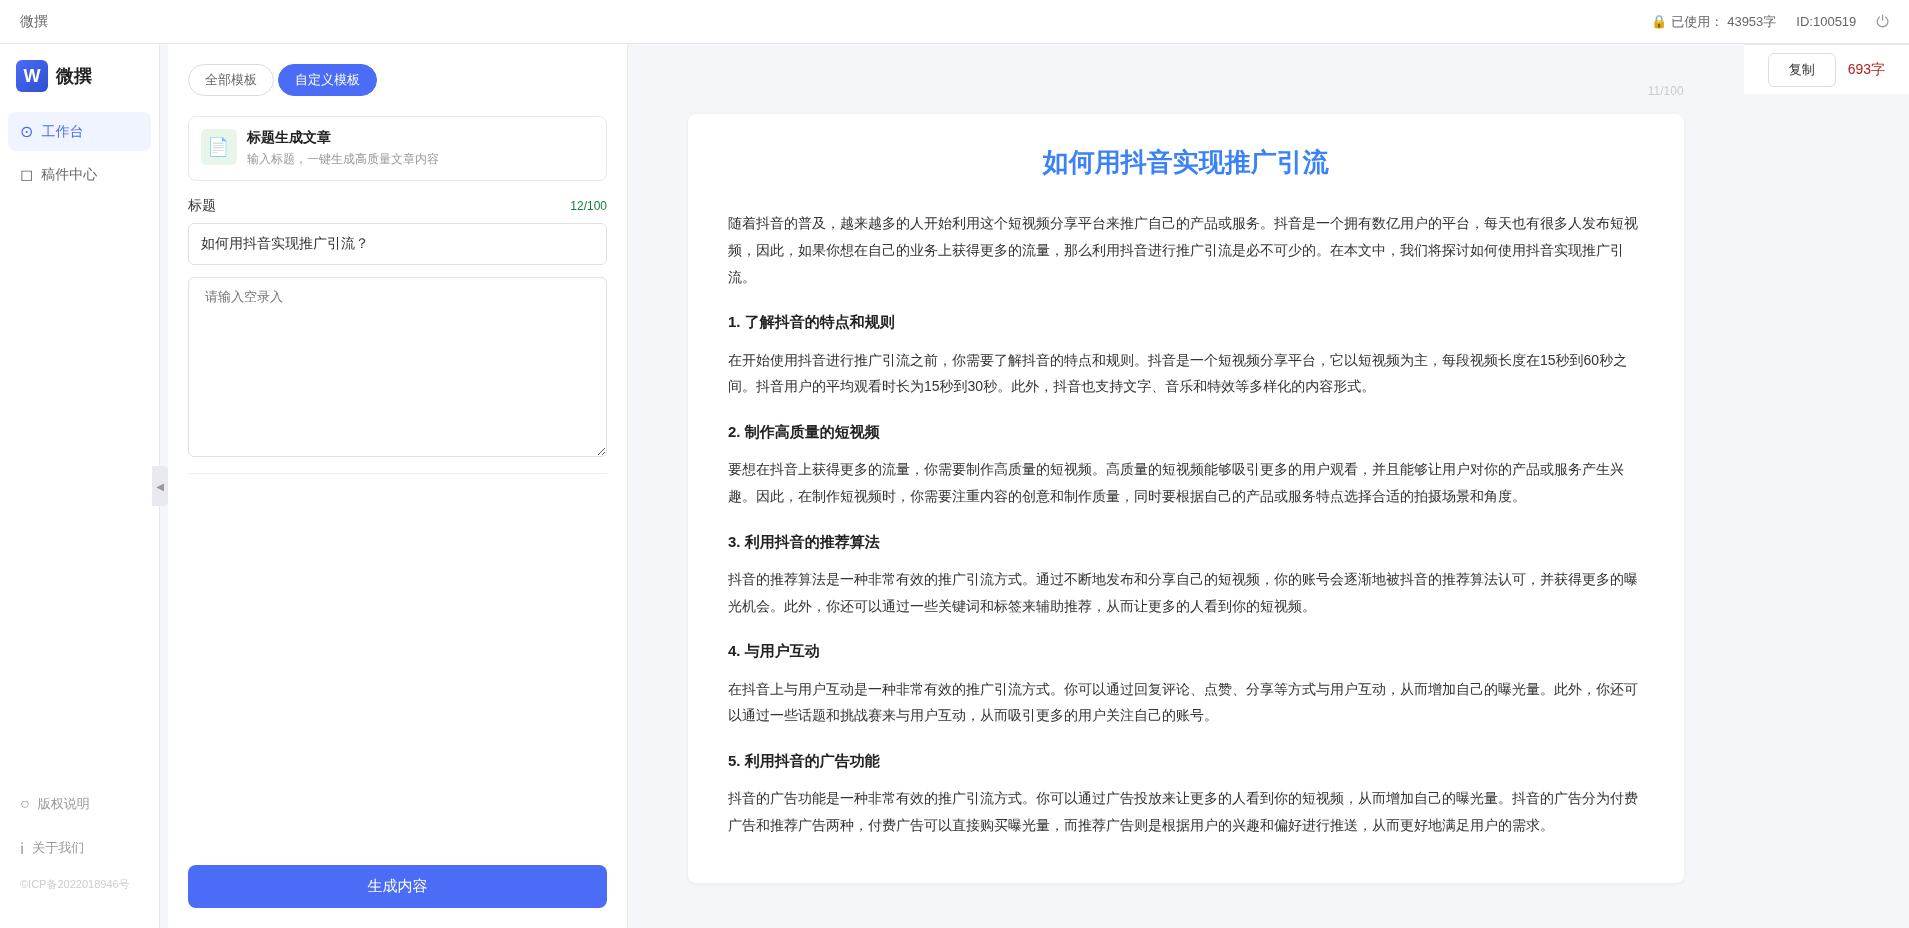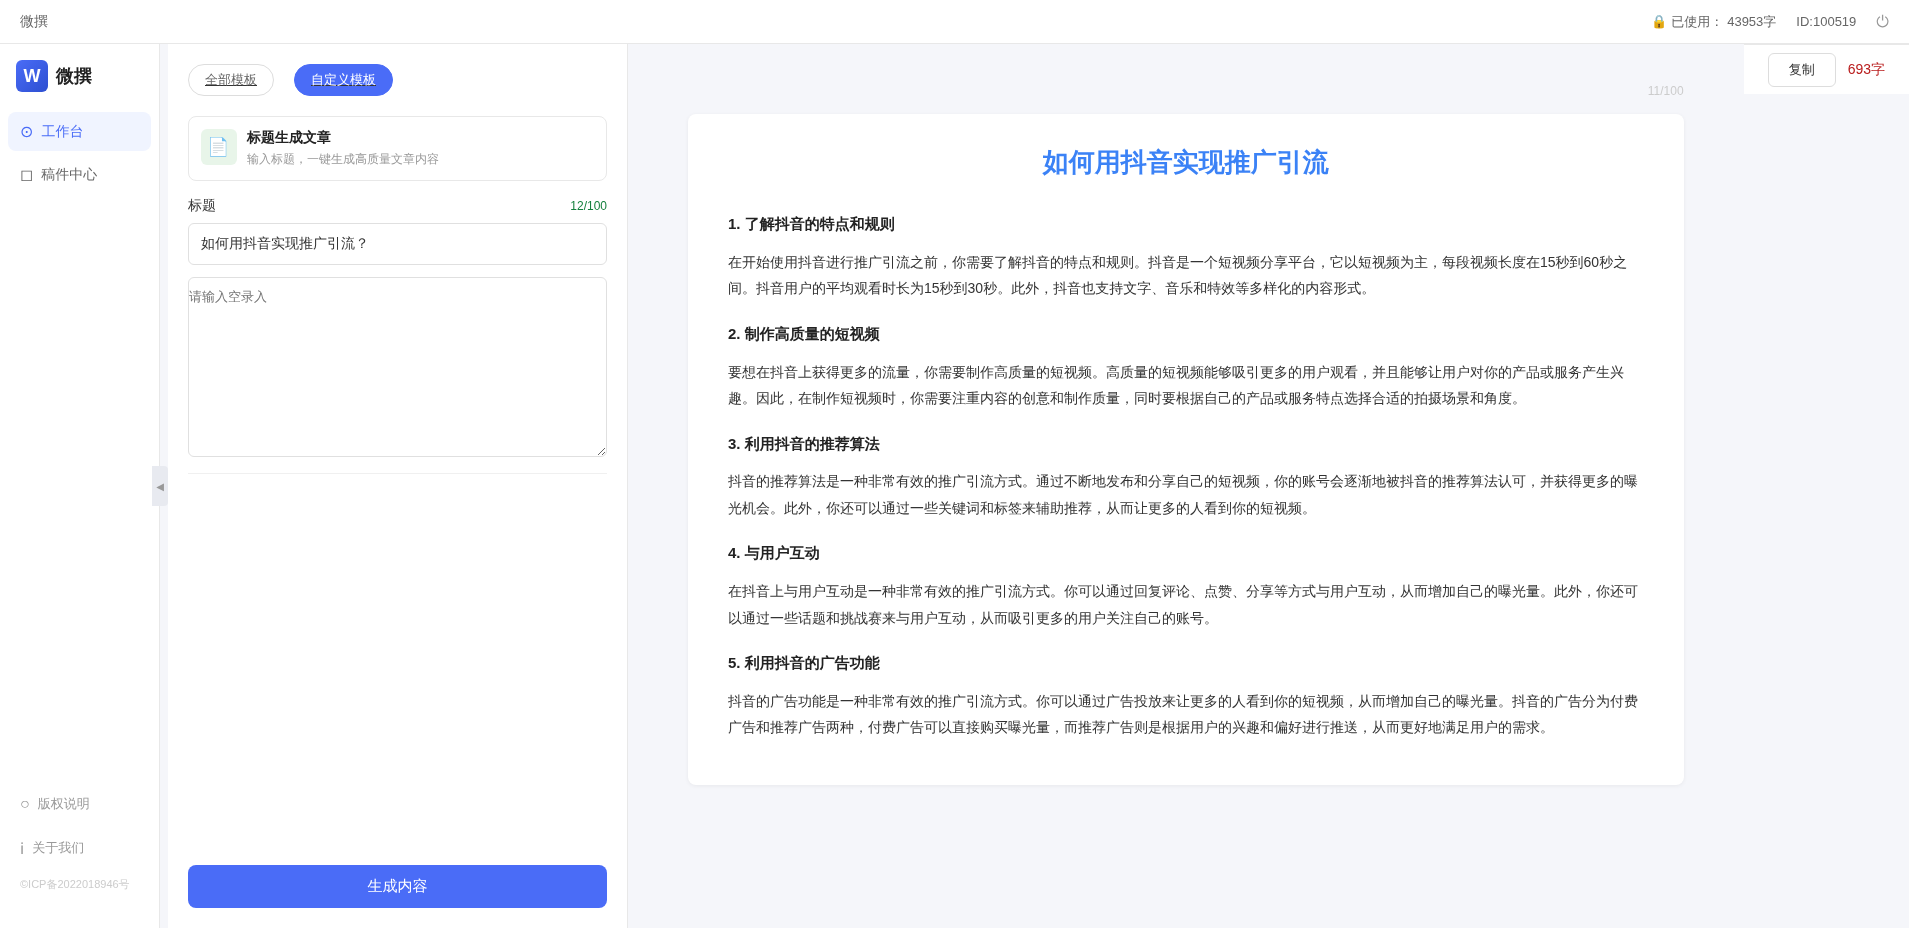--- a/index.html
+++ b/index.html
@@ -30,36 +30,36 @@
     .icp-text { padding: 4px 12px; font-size: 11px; color: #ccc; }
 
     
     .collapse-btn { position: absolute; left: 152px; top: 50%; transform: translateY(-50%); width: 16px; height: 40px; background: #e8eaf0; border-radius: 0 4px 4px 0; display: flex; align-items: center; justify-content: center; cursor: pointer; color: #999; font-size: 10px; z-index: 10; }
 
     
     .content-area { flex: 1; display: flex; overflow: hidden; position: relative; }
 
     
     .left-panel { width: 460px; background: #fff; border-right: 1px solid #e8e8e8; display: flex; flex-direction: column; padding: 20px; flex-shrink: 0; overflow-y: auto; }
-    .template-tabs { display: flex; gap: 20px; margin-bottom: 20px; text-decoration: underline; }
+    .template-tabs { display: flex; gap: 4px; margin-bottom: 20px; }
     .tab-btn { padding: 6px 16px; border-radius: 20px; border: 1px solid #ddd; background: #fff; cursor: pointer; font-size: 13px; color: #666; }
     .tab-btn.active { background: #4a6cf7; color: #fff; border-color: #4a6cf7; }
 
     
     .template-card { display: flex; align-items: flex-start; gap: 10px; padding: 12px; border: 1px solid #e8e8e8; border-radius: 8px; margin-bottom: 16px; cursor: pointer; }
     .card-icon { width: 36px; height: 36px; background: #e8f5e9; border-radius: 6px; display: flex; align-items: center; justify-content: center; color: #43a047; font-size: 18px; flex-shrink: 0; }
     .card-info .card-title { font-size: 14px; font-weight: 600; color: #222; margin-bottom: 4px; }
     .card-info .card-desc { font-size: 12px; color: #999; }
 
     
     .form-label-row { display: flex; justify-content: space-between; align-items: center; margin-bottom: 8px; }
     .form-label { font-size: 14px; color: #333; font-weight: 500; }
     .form-count { font-size: 12px; color: #15803d; }
     .form-input { width: 100%; border: 1px solid #e0e0e0; border-radius: 6px; padding: 12px 12px; font-size: 14px; color: #333; outline: none; resize: none; font-family: inherit; }
-    .form-textarea { width: 100%; min-height: 180px; border: 1px solid #e0e0e0; border-radius: 6px; padding: 10px 0; font-size: 13px; color: #999; outline: none; resize: vertical; font-family: inherit; margin-top: 12px; }
+    .form-textarea { width: 100%; min-height: 180px; border: 1px solid #e0e0e0; border-radius: 6px; padding: 10px 16px; font-size: 13px; color: #999; outline: none; resize: vertical; font-family: inherit; margin-top: 12px; }
     .divider { border: none; border-top: 1px solid #f0f0f0; margin: 16px 0; }
     .generate-btn { width: 100%; padding: 12px; background: #4a6cf7; color: #fff; border: none; border-radius: 8px; font-size: 15px; cursor: pointer; font-family: inherit; margin-top: auto; }
     .left-panel-spacer { flex: 1; }
 
     
     .right-panel { flex: 1; background: #f5f6fa; display: flex; overflow: hidden; }
     .right-content { flex: 1; overflow-y: auto; padding: 40px 60px; }
     .article-title { font-size: 26px; font-weight: 700; color: #3b82f6; text-align: center; margin-bottom: 30px; line-height: 1.4; }
     .page-count { text-align: right; font-size: 12px; color: #ccc; margin-bottom: 16px; }
     .article-body { font-size: 14px; line-height: 1.9; color: #333; background: #fff; border-radius: 8px; padding: 30px 40px; min-height: 600px; box-shadow: 0 1px 4px rgba(0,0,0,0.06); }
@@ -155,20 +155,21 @@
       <div class="left-panel-spacer"></div>
 
       <button class="generate-btn">生成内容</button>
     </div>
 
     <div class="right-panel">
       <div class="right-content">
         <div class="page-count">11/100</div>
         <div class="article-body">
           <h1 class="article-title">如何用抖音实现推广引流</h1>
+          <p>随着抖音的普及，越来越多的人开始利用这个短视频分享平台来推广自己的产品或服务。抖音是一个拥有数亿用户的平台，每天也有很多人发布短视频，因此，如果你想在自己的业务上获得更多的流量，那么利用抖音进行推广引流是必不可少的。在本文中，我们将探讨如何使用抖音实现推广引流。</p>
           <p class="section-title">1.  了解抖音的特点和规则</p>
           <p>在开始使用抖音进行推广引流之前，你需要了解抖音的特点和规则。抖音是一个短视频分享平台，它以短视频为主，每段视频长度在15秒到60秒之间。抖音用户的平均观看时长为15秒到30秒。此外，抖音也支持文字、音乐和特效等多样化的内容形式。</p>
           <p class="section-title">2.  制作高质量的短视频</p>
           <p>要想在抖音上获得更多的流量，你需要制作高质量的短视频。高质量的短视频能够吸引更多的用户观看，并且能够让用户对你的产品或服务产生兴趣。因此，在制作短视频时，你需要注重内容的创意和制作质量，同时要根据自己的产品或服务特点选择合适的拍摄场景和角度。</p>
           <p class="section-title">3.  利用抖音的推荐算法</p>
           <p>抖音的推荐算法是一种非常有效的推广引流方式。通过不断地发布和分享自己的短视频，你的账号会逐渐地被抖音的推荐算法认可，并获得更多的曝光机会。此外，你还可以通过一些关键词和标签来辅助推荐，从而让更多的人看到你的短视频。</p>
           <p class="section-title">4.  与用户互动</p>
           <p>在抖音上与用户互动是一种非常有效的推广引流方式。你可以通过回复评论、点赞、分享等方式与用户互动，从而增加自己的曝光量。此外，你还可以通过一些话题和挑战赛来与用户互动，从而吸引更多的用户关注自己的账号。</p>
           <p class="section-title">5.  利用抖音的广告功能</p>
           <p>抖音的广告功能是一种非常有效的推广引流方式。你可以通过广告投放来让更多的人看到你的短视频，从而增加自己的曝光量。抖音的广告分为付费广告和推荐广告两种，付费广告可以直接购买曝光量，而推荐广告则是根据用户的兴趣和偏好进行推送，从而更好地满足用户的需求。</p>

